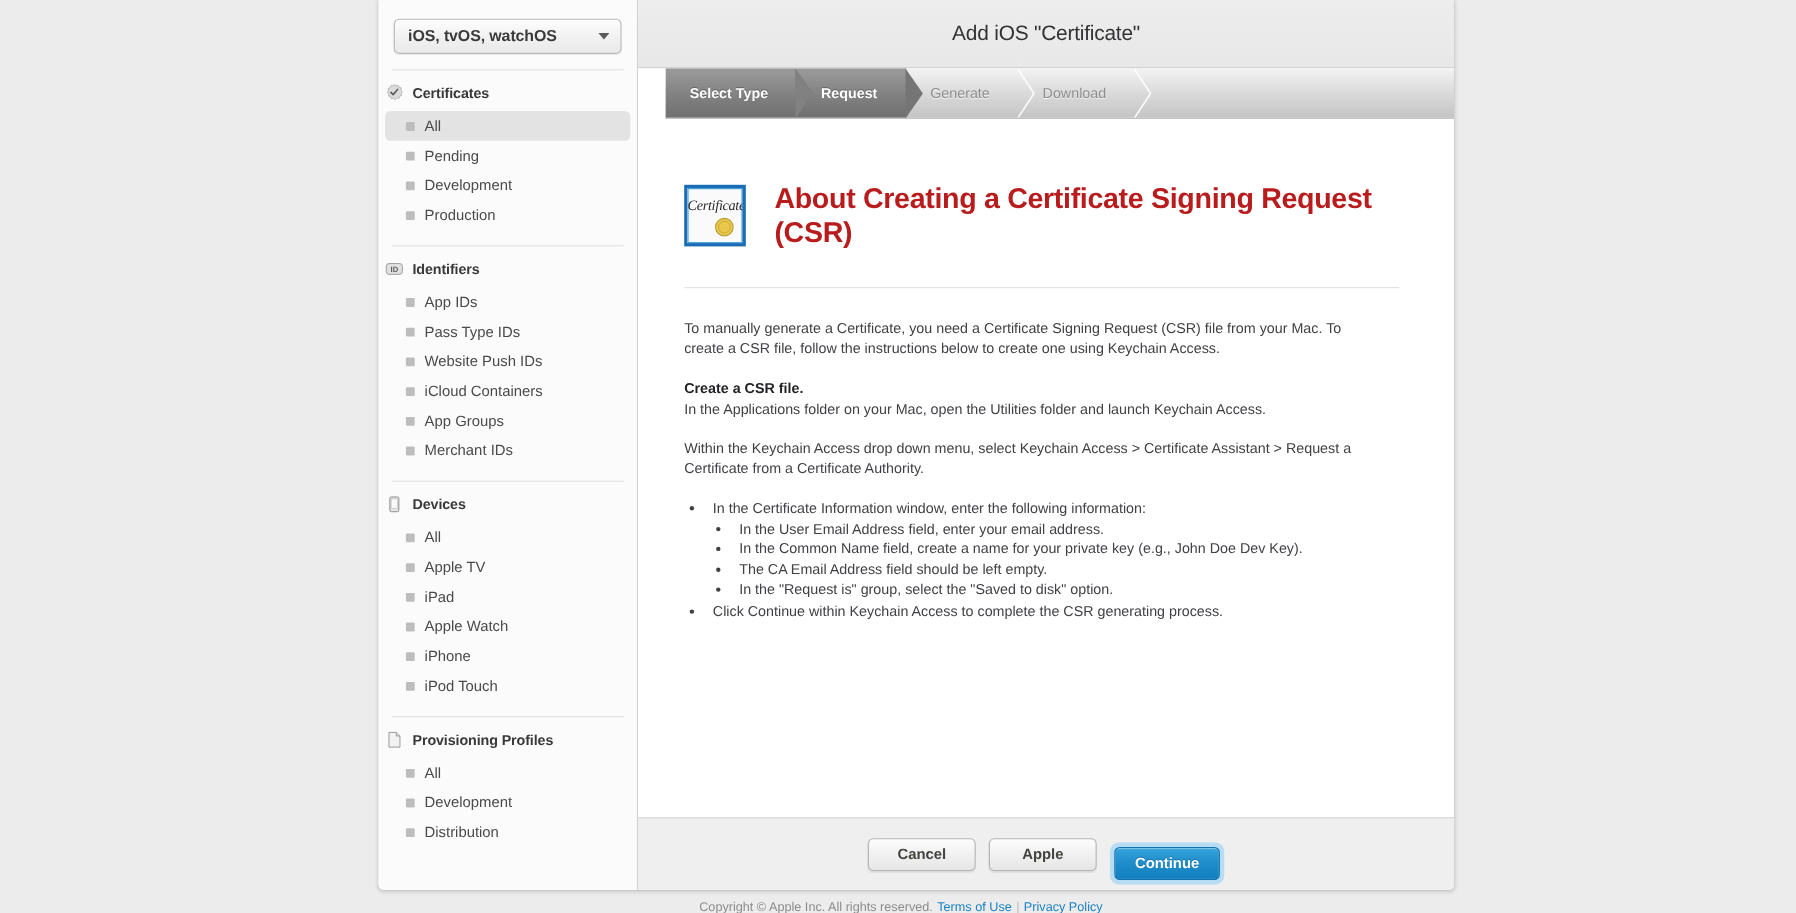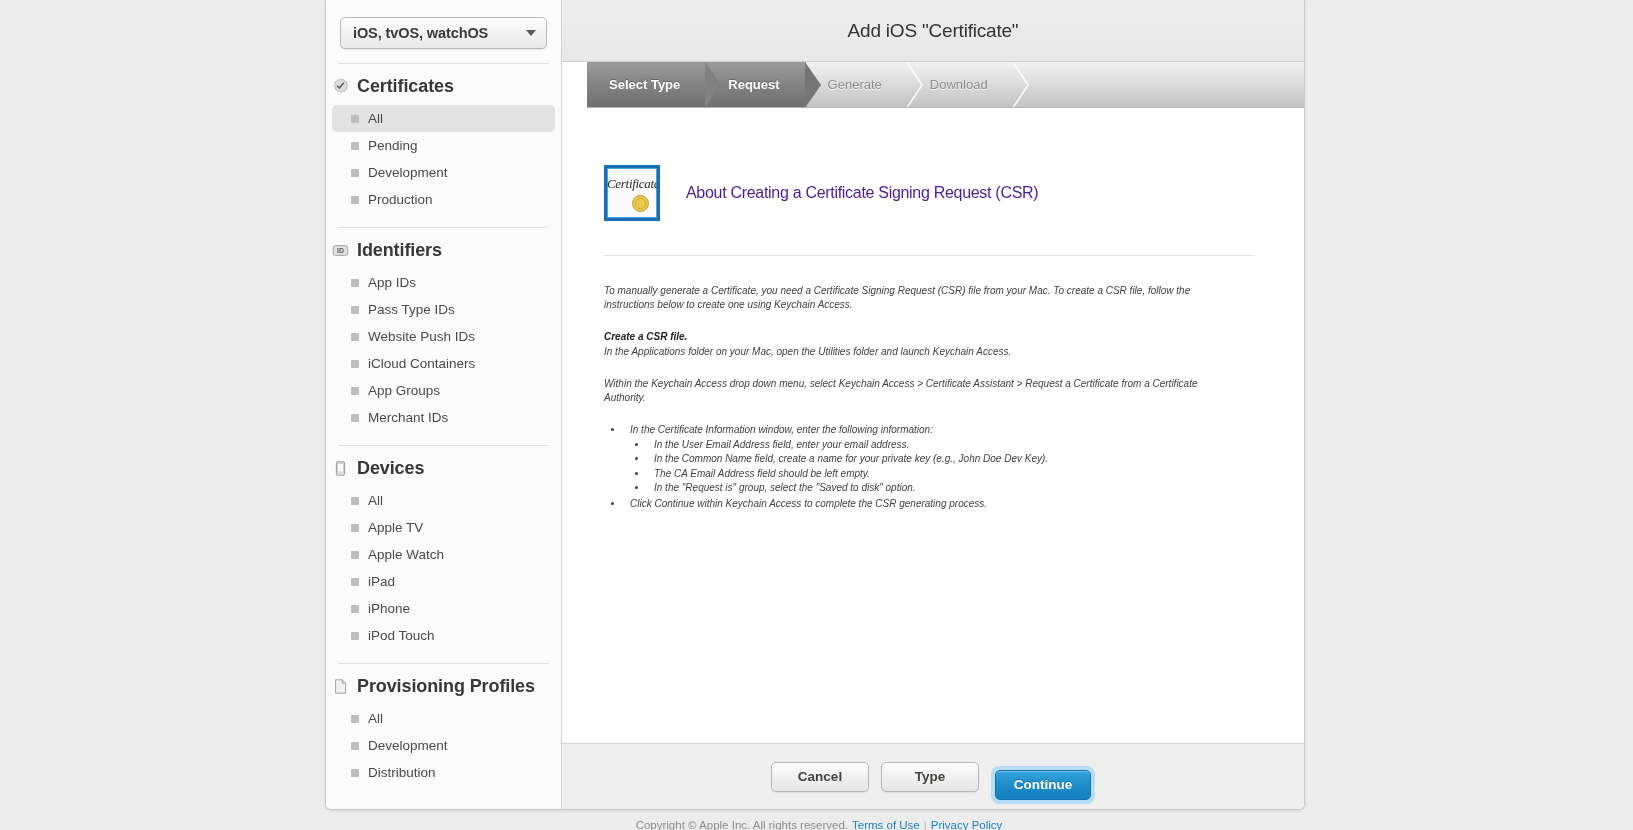--- a/index.html
+++ b/index.html
@@ -15,21 +15,21 @@
   .page {
     position: relative;
     width: 1633px;
     height: 830px;
     background: #ececec;
   }
 
   
   .app-panel {
     position: absolute;
-    left: 325px;
+    left: 343px;
     top: 0px;
     width: 980px;
     height: 810px;
     background: #ffffff;
     border: 1px solid #c9c9c9;
     border-top: none;
     border-radius: 0 0 6px 6px;
     box-shadow: 0 1px 3px rgba(0,0,0,0.10);
     display: flex;
     overflow: hidden;
@@ -78,21 +78,21 @@
     margin: 14px 12px 0 12px;
   }
 
   .sb-section {
     display: flex;
     align-items: center;
     gap: 8px;
     padding: 12px 0 8px 6px;
   }
   .sb-section-label {
-    font-size: 18px;
+    font-size: 13px;
     font-weight: bold;
     color: #38383a;
     letter-spacing: -0.1px;
   }
 
   .sb-icon { width: 17px; height: 17px; flex: 0 0 17px; display:block; }
 
   .sb-item {
     display: flex;
     align-items: center;
@@ -213,33 +213,33 @@
     color: #2a2a2a;
     letter-spacing: -0.3px;
   }
   .cert-icon .seal {
     position: absolute;
     right: 7px; bottom: 5px;
     width: 19px; height: 19px;
   }
 
   .hero-title {
-    font-size: 16px;
-    font-weight: normal;
-    color: #4c1d95;
+    font-size: 26px;
+    font-weight: bold;
+    color: #b91c1c;
     letter-spacing: -0.3px;
   }
 
   .hr-light {
     height: 1px;
     background: #e2e2e2;
     margin: 34px 0 0 2px;
   }
 
-  .prose { padding: 28px 2px 0 2px; color: #414145; font-size: 10px; line-height: 1.35; max-width: 640px; font-style: italic;}
+  .prose { padding: 28px 2px 0 2px; color: #414145; font-size: 13px; line-height: 1.35; max-width: 640px;}
   .prose p { margin-bottom: 19px; }
   .prose .strong-line { font-weight: bold; color: #222225; margin-bottom: 1px; }
   .prose ul { list-style: disc; margin: 0 0 0 20px; }
   .prose ul li { margin-bottom: 2px; padding-left: 6px; }
   .prose ul ul { list-style: disc; margin: 1px 0 1px 18px; }
   .prose ul ul li { margin-bottom: 1px; }
 
   
   .btn-bar {
     flex: 0 0 66px;
@@ -397,25 +397,25 @@
       <div class="sb-item">
         <span class="sb-bullet"></span>
         <span>All</span>
       </div>
       <div class="sb-item">
         <span class="sb-bullet"></span>
         <span>Apple TV</span>
       </div>
       <div class="sb-item">
         <span class="sb-bullet"></span>
+        <span>iPad</span>
+      </div>
+      <div class="sb-item">
+        <span class="sb-bullet"></span>
         <span>Apple Watch</span>
-      </div>
-      <div class="sb-item">
-        <span class="sb-bullet"></span>
-        <span>iPad</span>
       </div>
       <div class="sb-item">
         <span class="sb-bullet"></span>
         <span>iPhone</span>
       </div>
       <div class="sb-item">
         <span class="sb-bullet"></span>
         <span>iPod Touch</span>
       </div>
 
@@ -523,21 +523,21 @@
             <li>
               <span>Click Continue within Keychain Access to complete the CSR generating process.</span>
             </li>
           </ul>
         </div>
 
       </div>
 
       <div class="btn-bar">
         <div class="btn btn-gray">Cancel</div>
-        <div class="btn btn-gray">Type</div>
+        <div class="btn btn-gray">Apple</div>
         <div class="btn-primary-wrap">
           <div class="btn btn-blue">Continue</div>
         </div>
       </div>
 
     </div>
   </div>
 
   <div class="legal">
     <span>Copyright © Apple Inc. All rights reserved.</span>

